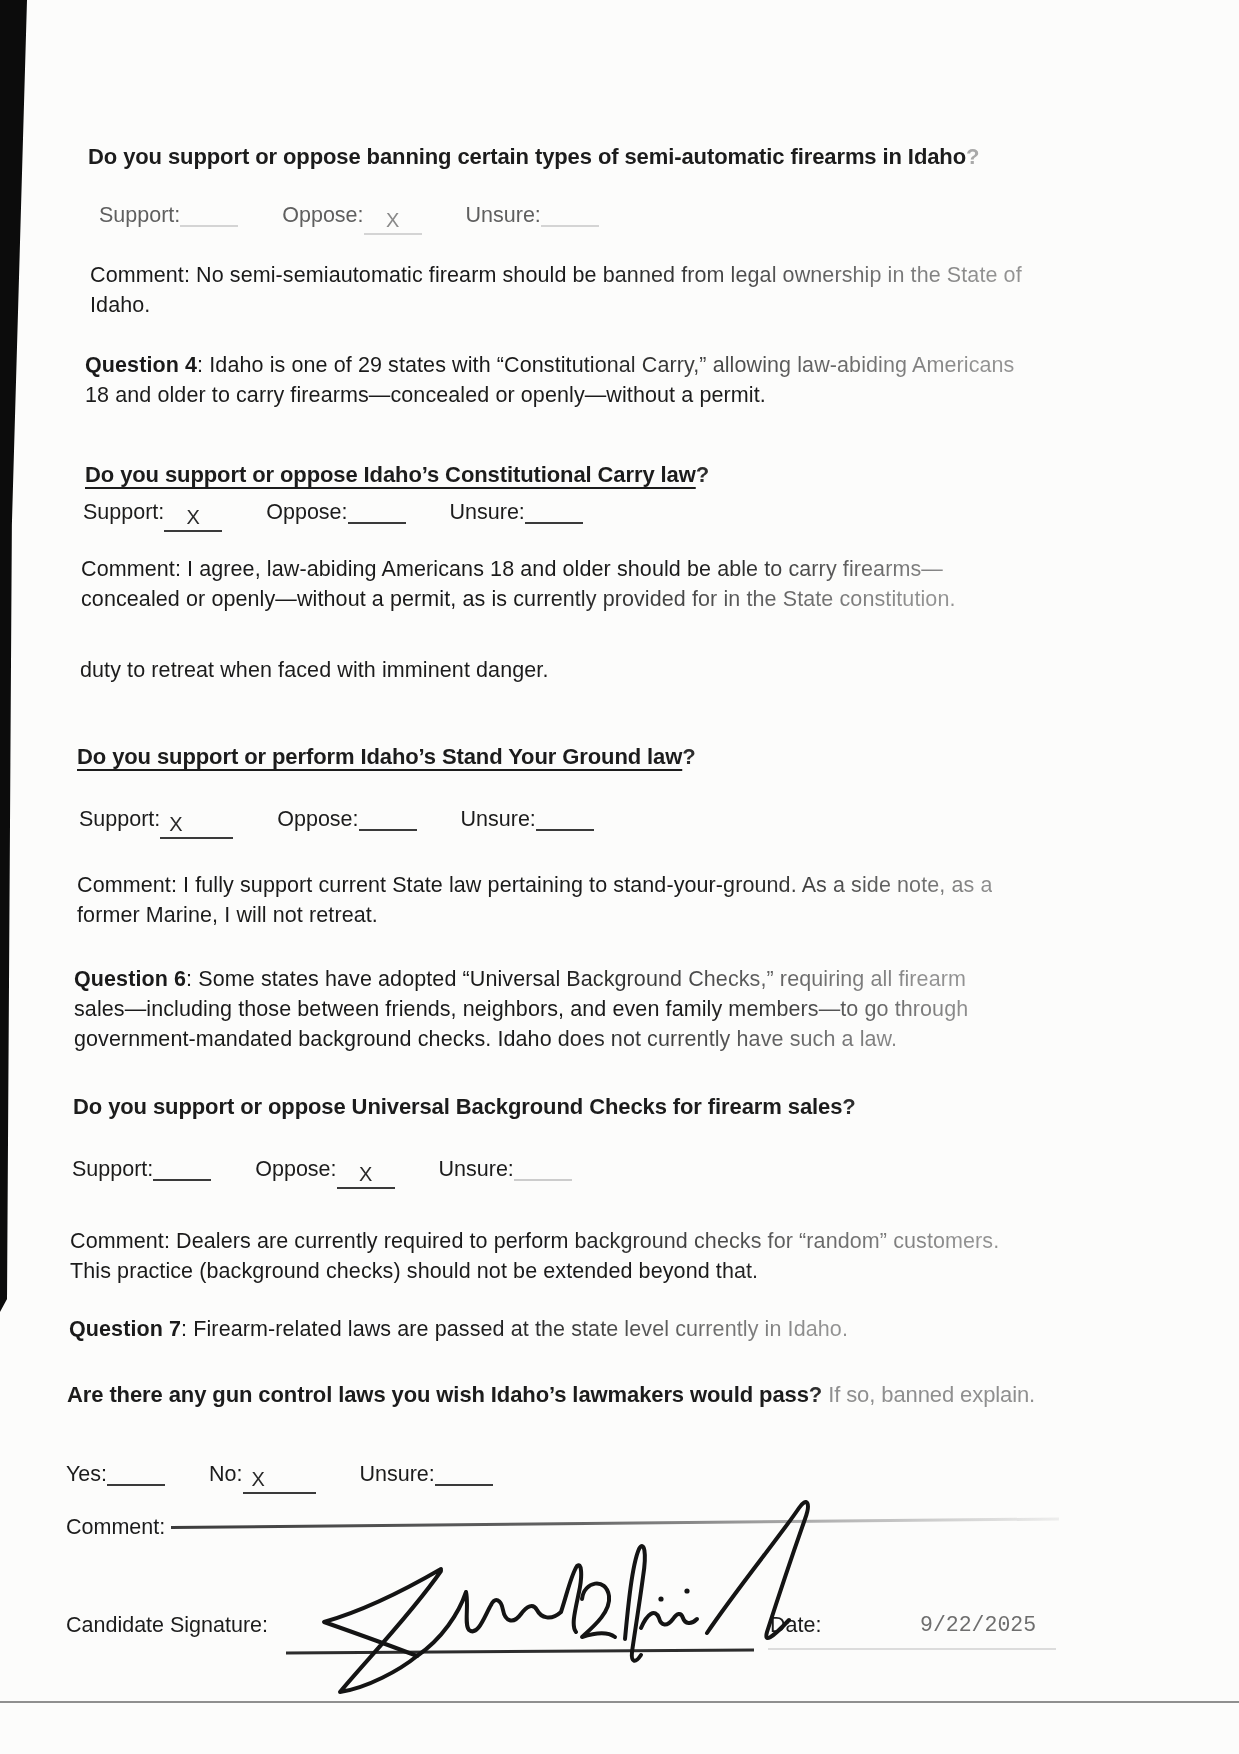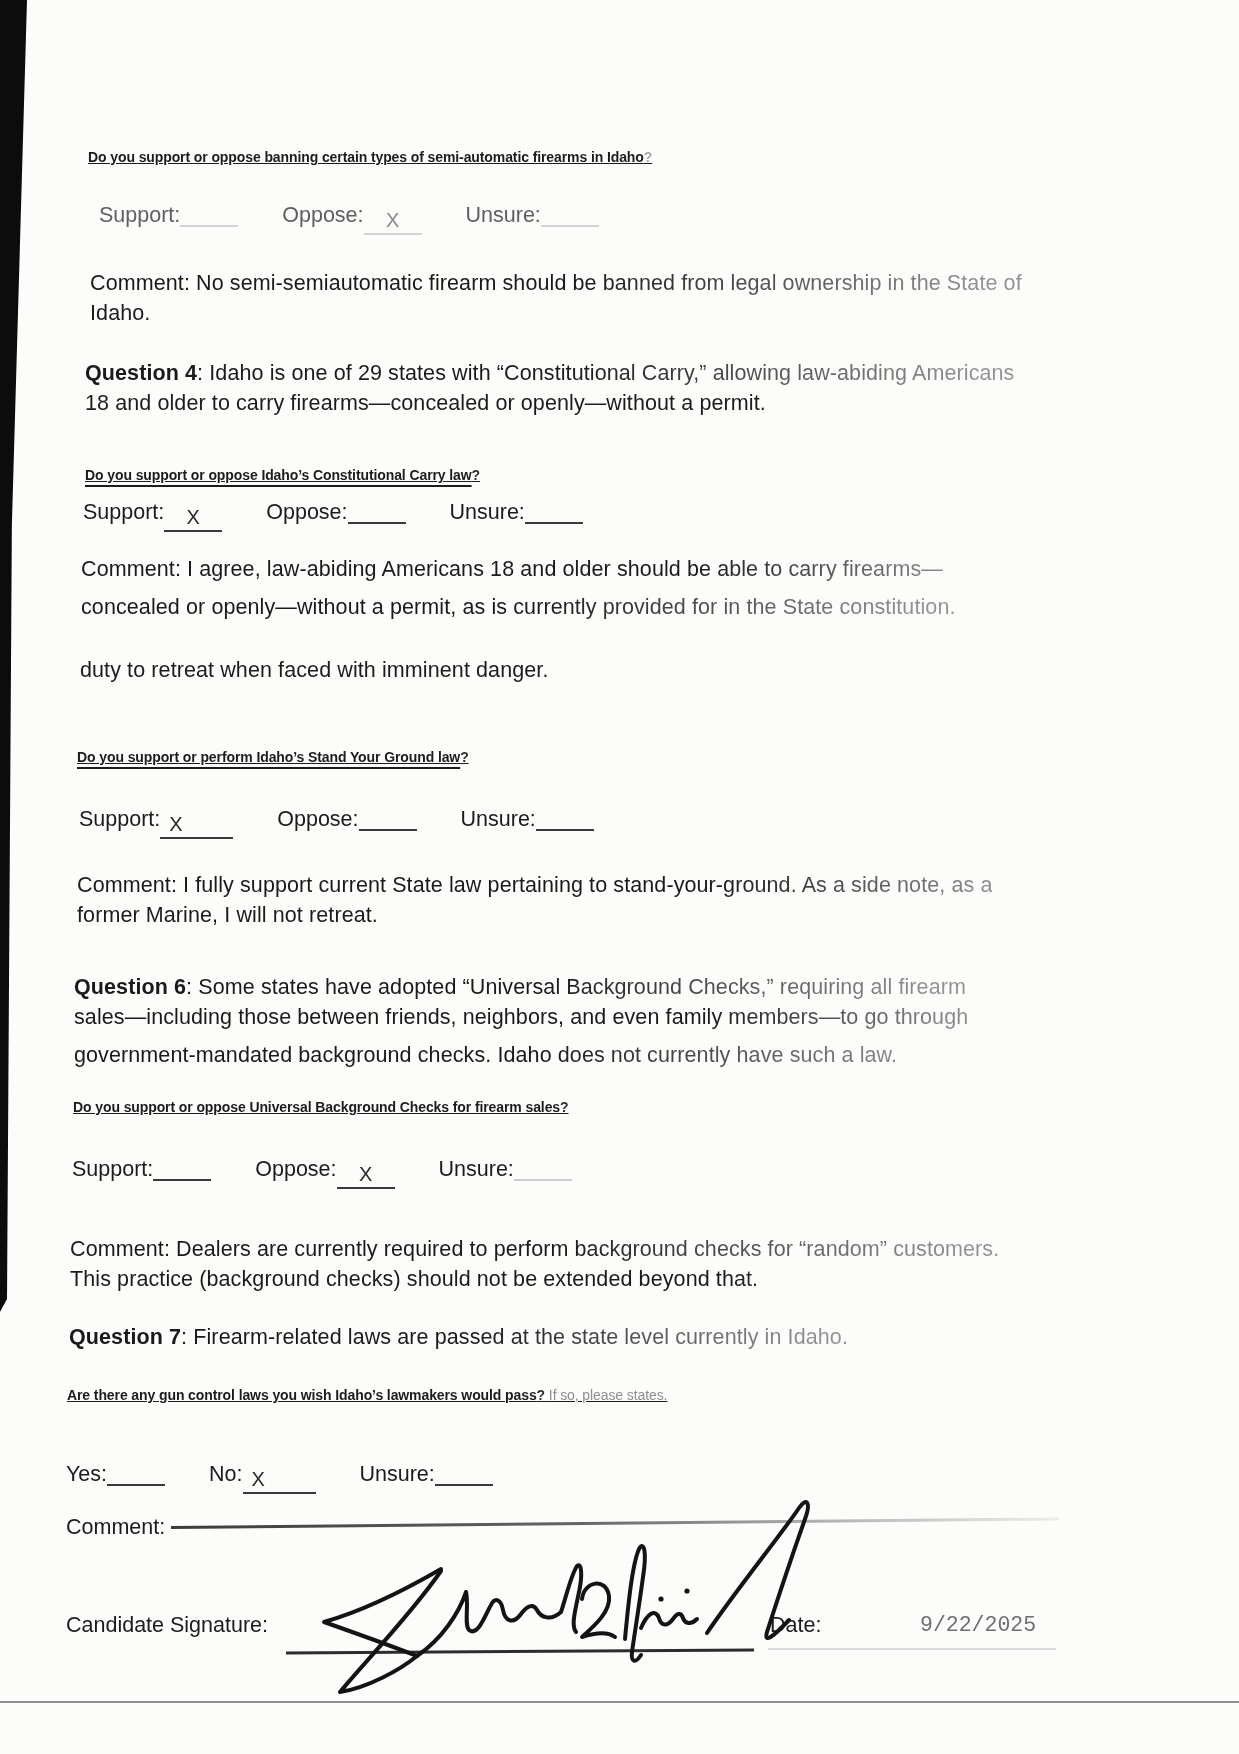--- a/index.html
+++ b/index.html
@@ -1,24 +1,24 @@
 <!DOCTYPE html>
 <html><head>
 <meta charset="utf-8">
 <style>
   html,body{margin:0;padding:0;background:#d9d9d9;}
   .page{position:relative;width:1239px;height:1754px;margin:0 auto;background:#fcfcfb;
         font-family:"Liberation Sans",sans-serif;color:#1c1c1c;overflow:hidden;}
   .blk{position:absolute;}
   .line{white-space:nowrap;line-height:30px;font-size:21.5px;letter-spacing:.1px;}
-  .hd{font-weight:bold;font-size:14px;letter-spacing:-.1px;white-space:nowrap;line-height:30px;text-decoration:underline;}
+  .hd{font-weight:bold;font-size:22px;letter-spacing:-.1px;white-space:nowrap;line-height:30px;}
   .u{text-decoration:underline;text-underline-offset:5px;text-decoration-thickness:2px;}
   .b{font-weight:bold;}
   .fade{background-image:linear-gradient(90deg,#1a1a1a 52%,#929292 96%);
-        -webkit-background-clip:text;background-clip:text;color:transparent;margin-top:8px;}
+        -webkit-background-clip:text;background-clip:text;color:transparent;}
   .fade2{background-image:linear-gradient(90deg,#1a1a1a 70%,#8f8f8f 100%);
         -webkit-background-clip:text;background-clip:text;color:transparent;}
   .qmark-light{color:#a9a9a9;font-weight:bold;}
   .qmark{color:#2e2e2e;font-weight:bold;}
   .tail{color:#8f8f8f;font-weight:normal;}
   .row{font-size:21.5px;white-space:nowrap;line-height:30px;}
   .grp{margin-right:38px;}
   .blank{display:inline-block;width:58px;height:24px;border-bottom:2px solid #3a3a3a;
          text-align:center;vertical-align:-5px;line-height:22px;font-size:20px;color:#2a2a2a;}
   .blank.faint{border-color:#cccccc;}
@@ -108,21 +108,21 @@
 
   <div class="blk" style="left:70px;top:1226px;">
     <div class="line fade">Comment: Dealers are currently required to perform background checks for “random” customers.</div>
     <div class="line fade2">This practice (background checks) should not be extended beyond that.</div>
   </div>
 
   <div class="blk" style="left:69px;top:1314px;">
     <div class="line fade"><span class="b">Question 7</span><span>: Firearm-related laws are passed at the state level currently in Idaho.</span></div>
   </div>
 
-  <div class="blk hd" style="left:67px;top:1380px;"><span>Are there any gun control laws you wish Idaho’s lawmakers would pass</span><span class="qmark">?</span><span class="tail"> If so, please states.</span></div>
+  <div class="blk hd" style="left:67px;top:1380px;"><span>Are there any gun control laws you wish Idaho’s lawmakers would pass</span><span class="qmark">?</span><span class="tail"> If so, banned explain.</span></div>
 
   <div class="blk row" style="left:66px;top:1446px;margin-top:13px;">
     <span class="grp"><span>Yes:</span><span class="blank"><span></span></span></span>
     <span class="grp"><span>No:</span><span class="blank left"><span>X</span></span></span>
     <span class="grp"><span>Unsure:</span><span class="blank"><span></span></span></span>
   </div>
 
   <div class="blk row" style="left:66px;top:1512px;">
     <span>Comment:</span><span class="cline"></span>
   </div>

